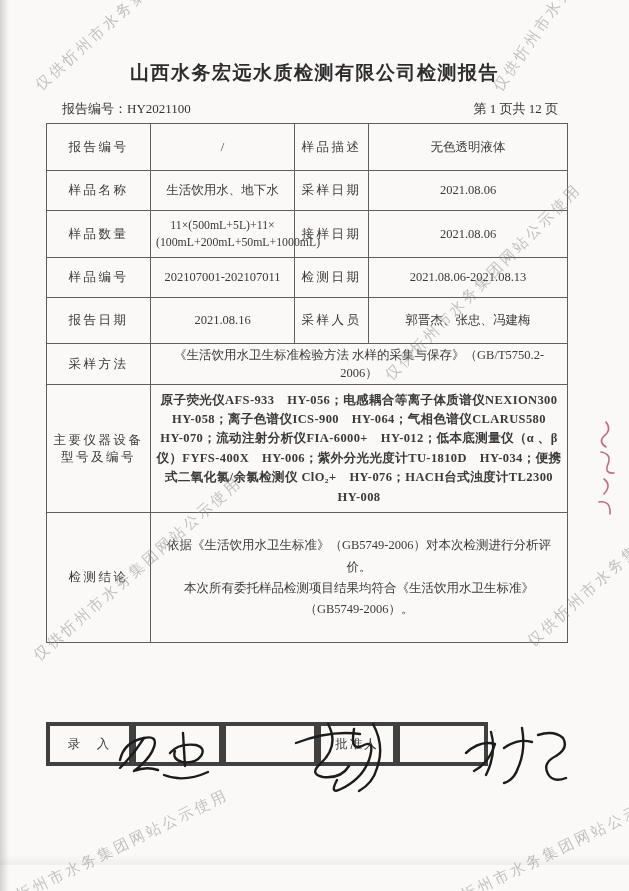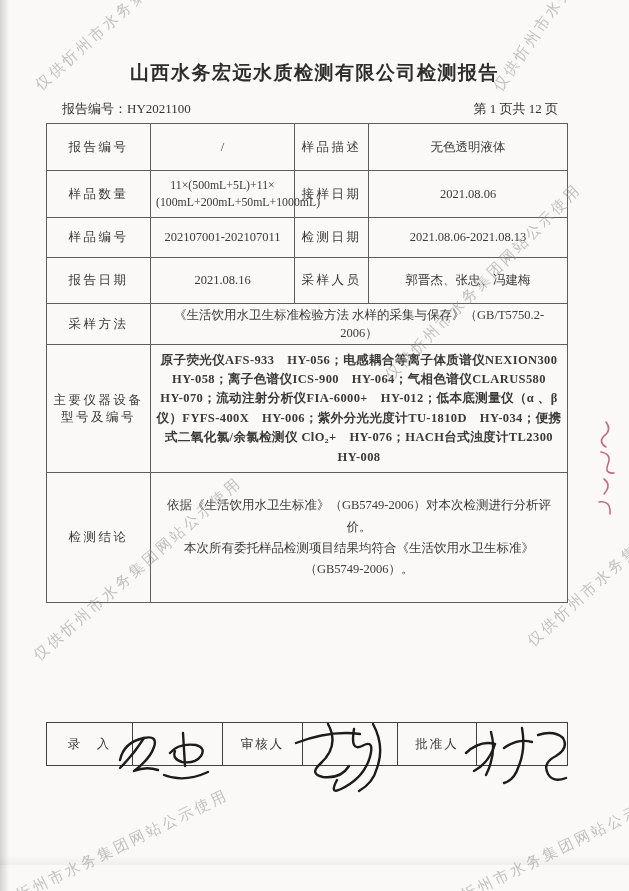--- a/index.html
+++ b/index.html
@@ -23,21 +23,21 @@
     text-align:center;vertical-align:middle;padding:2px 5px;}
   td.lbl{letter-spacing:2.5px;white-space:pre-line;}
   td.val{white-space:pre-line;line-height:1.45;}
   td.val-left{white-space:normal;text-align:left;line-height:1.55;
     padding:6px 9px;letter-spacing:.4px;font-weight:bold;}
   td.val-conc{white-space:pre-line;text-align:left;line-height:1.7;
     padding:8px 12px;vertical-align:middle;margin-left:32px;}
 
   .sigrow{position:absolute;left:46px;top:722px;width:523px;height:44px;
     display:flex;z-index:2;}
-  .sigcell{border:1px solid #404040;margin-left:-1px;box-sizing:border-box;
+  .sigcell{border:4px solid #404040;margin-left:-1px;box-sizing:border-box;
     display:flex;align-items:center;justify-content:center;font-size:12.5px;}
   .sigcell:first-child{margin-left:0;}
   .siglbl{letter-spacing:2px;}
 
   .wm{position:absolute;white-space:nowrap;font-size:15px;letter-spacing:3px;
     color:rgba(145,145,145,.55);transform-origin:0 50%;z-index:3;pointer-events:none;}
   .wm1{left:38px;top:78px;transform:rotate(-42deg);}
   .wm2{left:497px;top:80px;transform:rotate(-55deg);}
   .wm3{left:388px;top:368px;transform:rotate(-45deg);}
   .wm4{left:36px;top:648px;transform:rotate(-41deg);}
@@ -79,20 +79,26 @@
         <col style="width:74px">
         <col style="width:199px">
       </colgroup>
     <tbody>
     <tr style="height:47px">
       <td class="lbl">报告编号</td>
       <td class="val">/</td>
       <td class="lbl">样品描述</td>
       <td class="val">无色透明液体</td>
     </tr>
+    <tr style="height:40px">
+      <td class="lbl">样品名称</td>
+      <td class="val">生活饮用水、地下水</td>
+      <td class="lbl">采样日期</td>
+      <td class="val">2021.08.06</td>
+    </tr>
     <tr style="height:47px">
       <td class="lbl">样品数量</td>
       <td class="val" style="font-size:11.8px">11×(500mL+5L)+11×
 (100mL+200mL+50mL+1000mL)</td>
       <td class="lbl">接样日期</td>
       <td class="val">2021.08.06</td>
     </tr>
     <tr style="height:40px">
       <td class="lbl">样品编号</td>
       <td class="val">202107001-202107011</td>
@@ -119,21 +125,20 @@
       <td class="val-conc" colspan="3">依据《生活饮用水卫生标准》（GB5749-2006）对本次检测进行分析评价。
 本次所有委托样品检测项目结果均符合《生活饮用水卫生标准》
 （GB5749-2006）。</td>
     </tr>
   </tbody>
     </table>
 
   <div class="sigrow">
     <div class="sigcell siglbl" style="width:87px">录　入</div>
     <div class="sigcell" style="width:91px"></div>
-    <div class="sigcell siglbl" style="width:81px">审核人</div>
     <div class="sigcell" style="width:96px"></div>
     <div class="sigcell siglbl" style="width:80px">批准人</div>
     <div class="sigcell" style="width:92px"></div>
   </div>
 
   <svg class="sig-svg" style="left:112px;top:726px" width="104" height="62" viewBox="0 0 104 62">
     <path d="M8,34 Q12,16 32,12 Q22,28 8,42"></path>
     <path d="M32,12 Q46,9 42,21 Q38,33 22,45 Q34,40 46,44"></path>
     <path d="M58,27 Q66,17 84,19 Q94,22 89,30 Q83,38 70,36 Q60,33 63,25"></path>
     <path d="M71,7 L73,40"></path>

